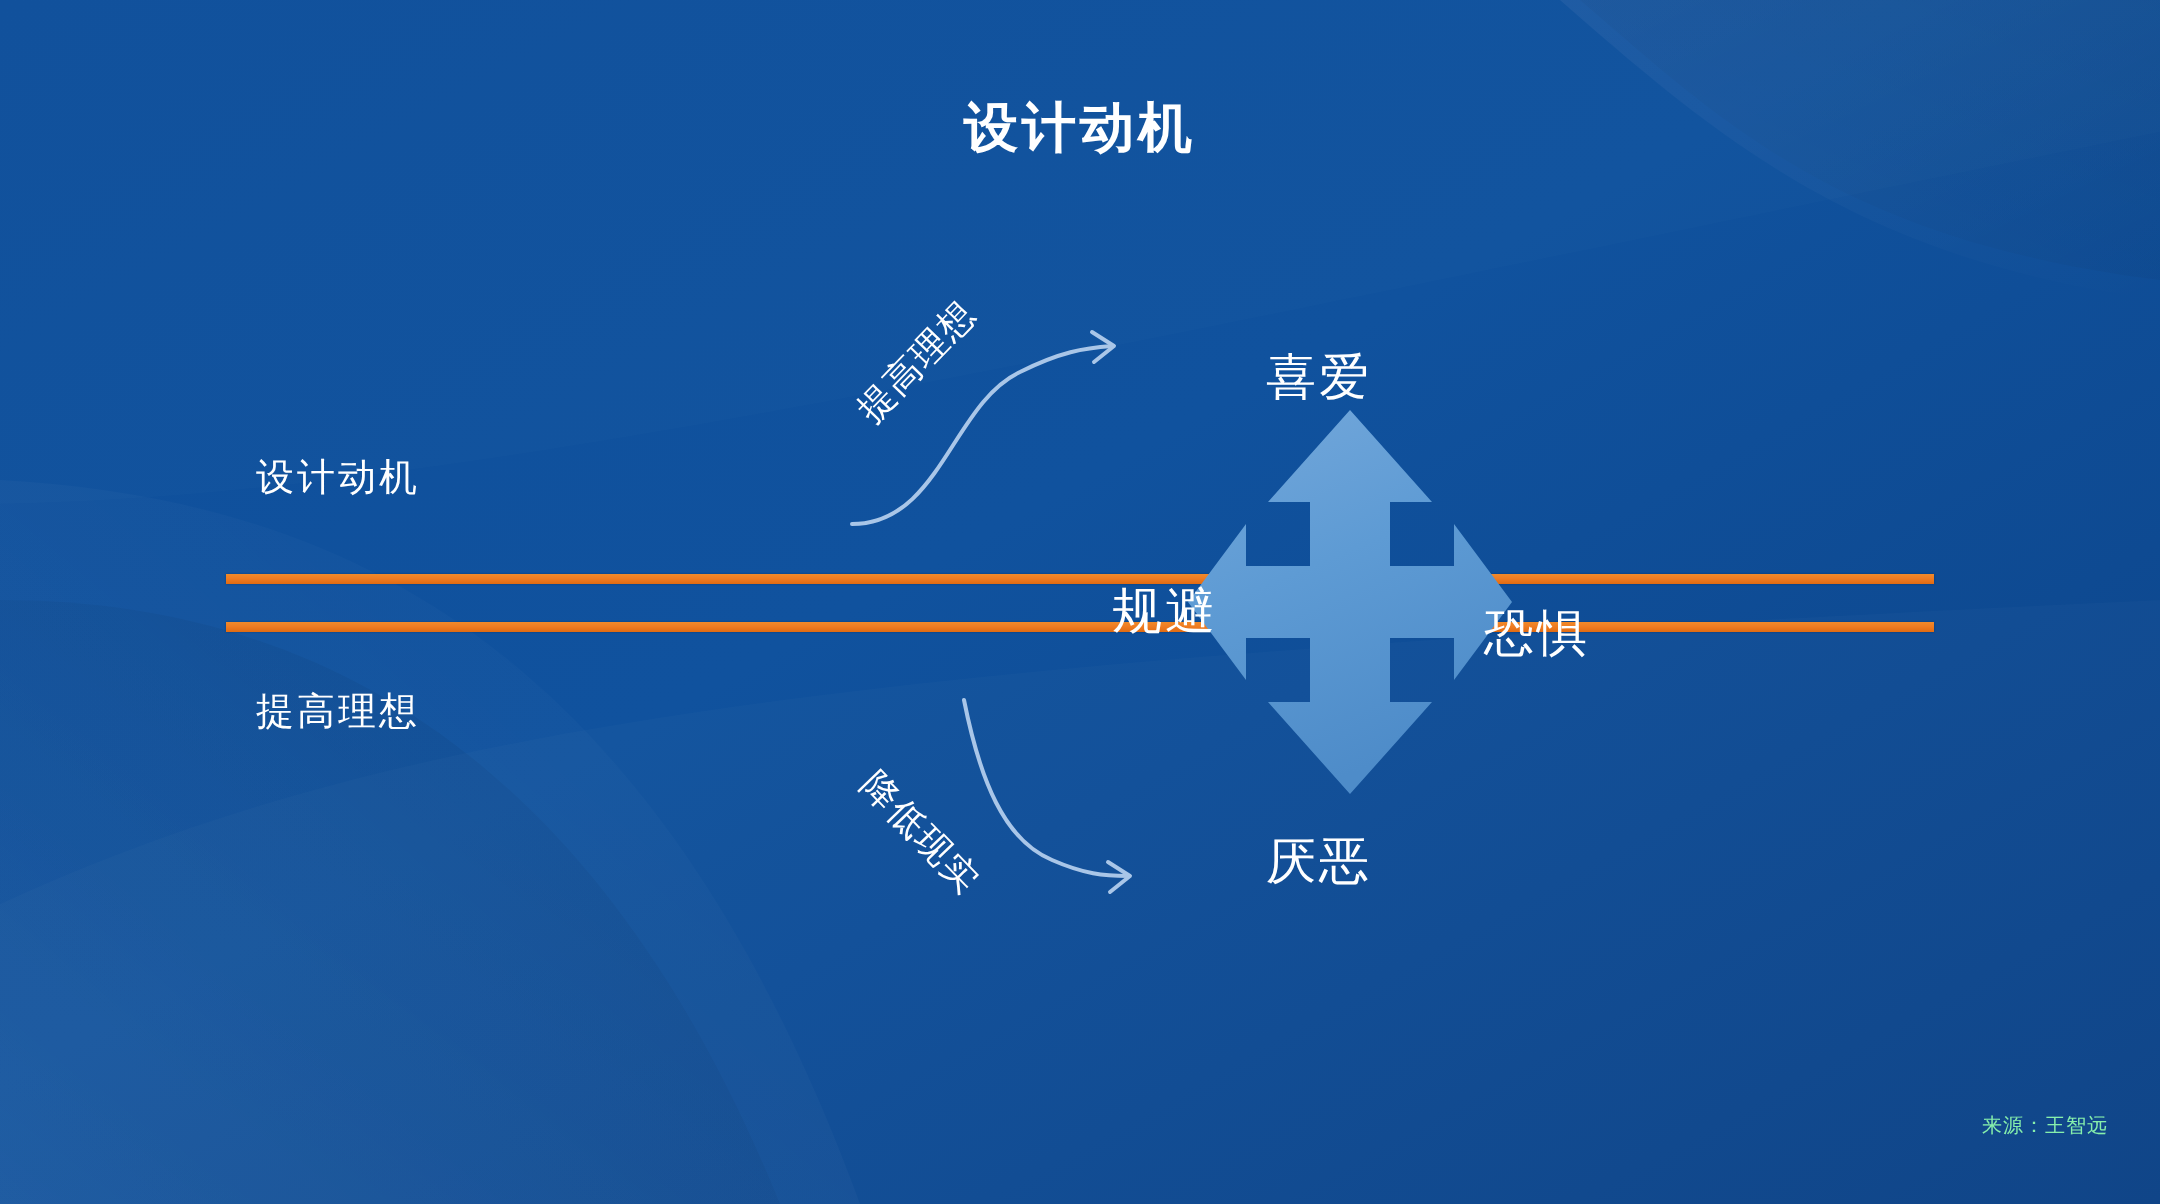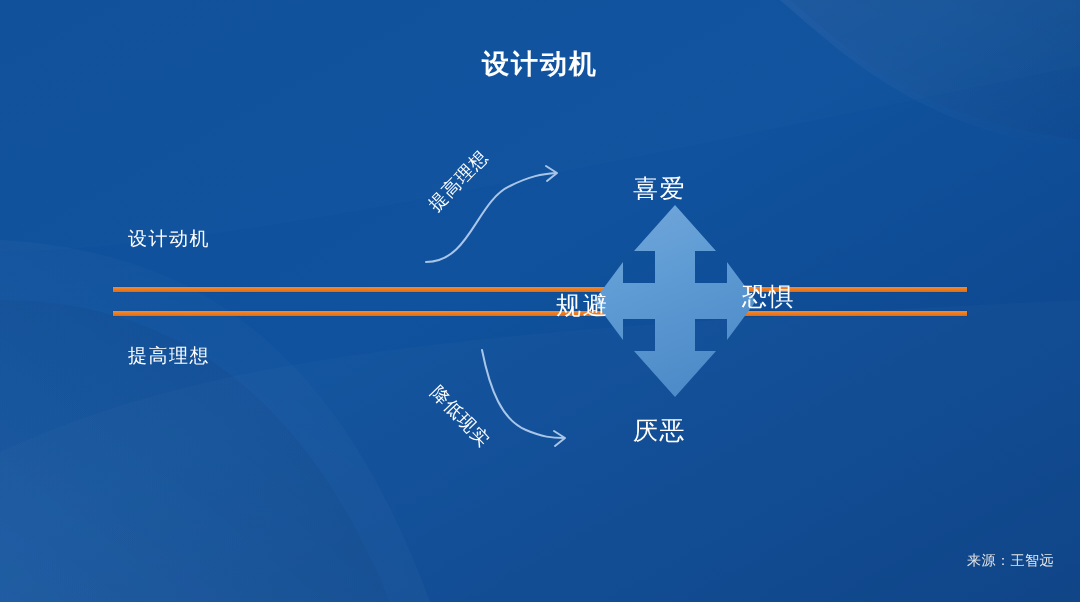--- a/index.html
+++ b/index.html
@@ -116,29 +116,29 @@
     position: absolute;
     color: #ffffff;
     font-size: 25px;
     font-weight: 400;
     letter-spacing: 1.5px;
     white-space: nowrap;
   }
   #axis-top    { left: 633px; top: 172px; }
   #axis-bottom { left: 633px; top: 414px; }
   #axis-left   { left: 556px; top: 289px; }
-  #axis-right  { left: 742px; top: 280px; }
+  #axis-right  { left: 742px; top: 300px; }
 
   
   #source-credit {
     position: absolute;
     right: 26px;
     bottom: 32px;
-    color: #e5e5e5;
-    font-size: 14px;
+    color: #86efac;
+    font-size: 10px;
     letter-spacing: 0.5px;
     white-space: nowrap;
   }
 </style>
 </head>
 <body>
 
 <div id="slide">
 
   <svg id="bg-waves" viewBox="0 0 1080 602" preserveAspectRatio="none">

